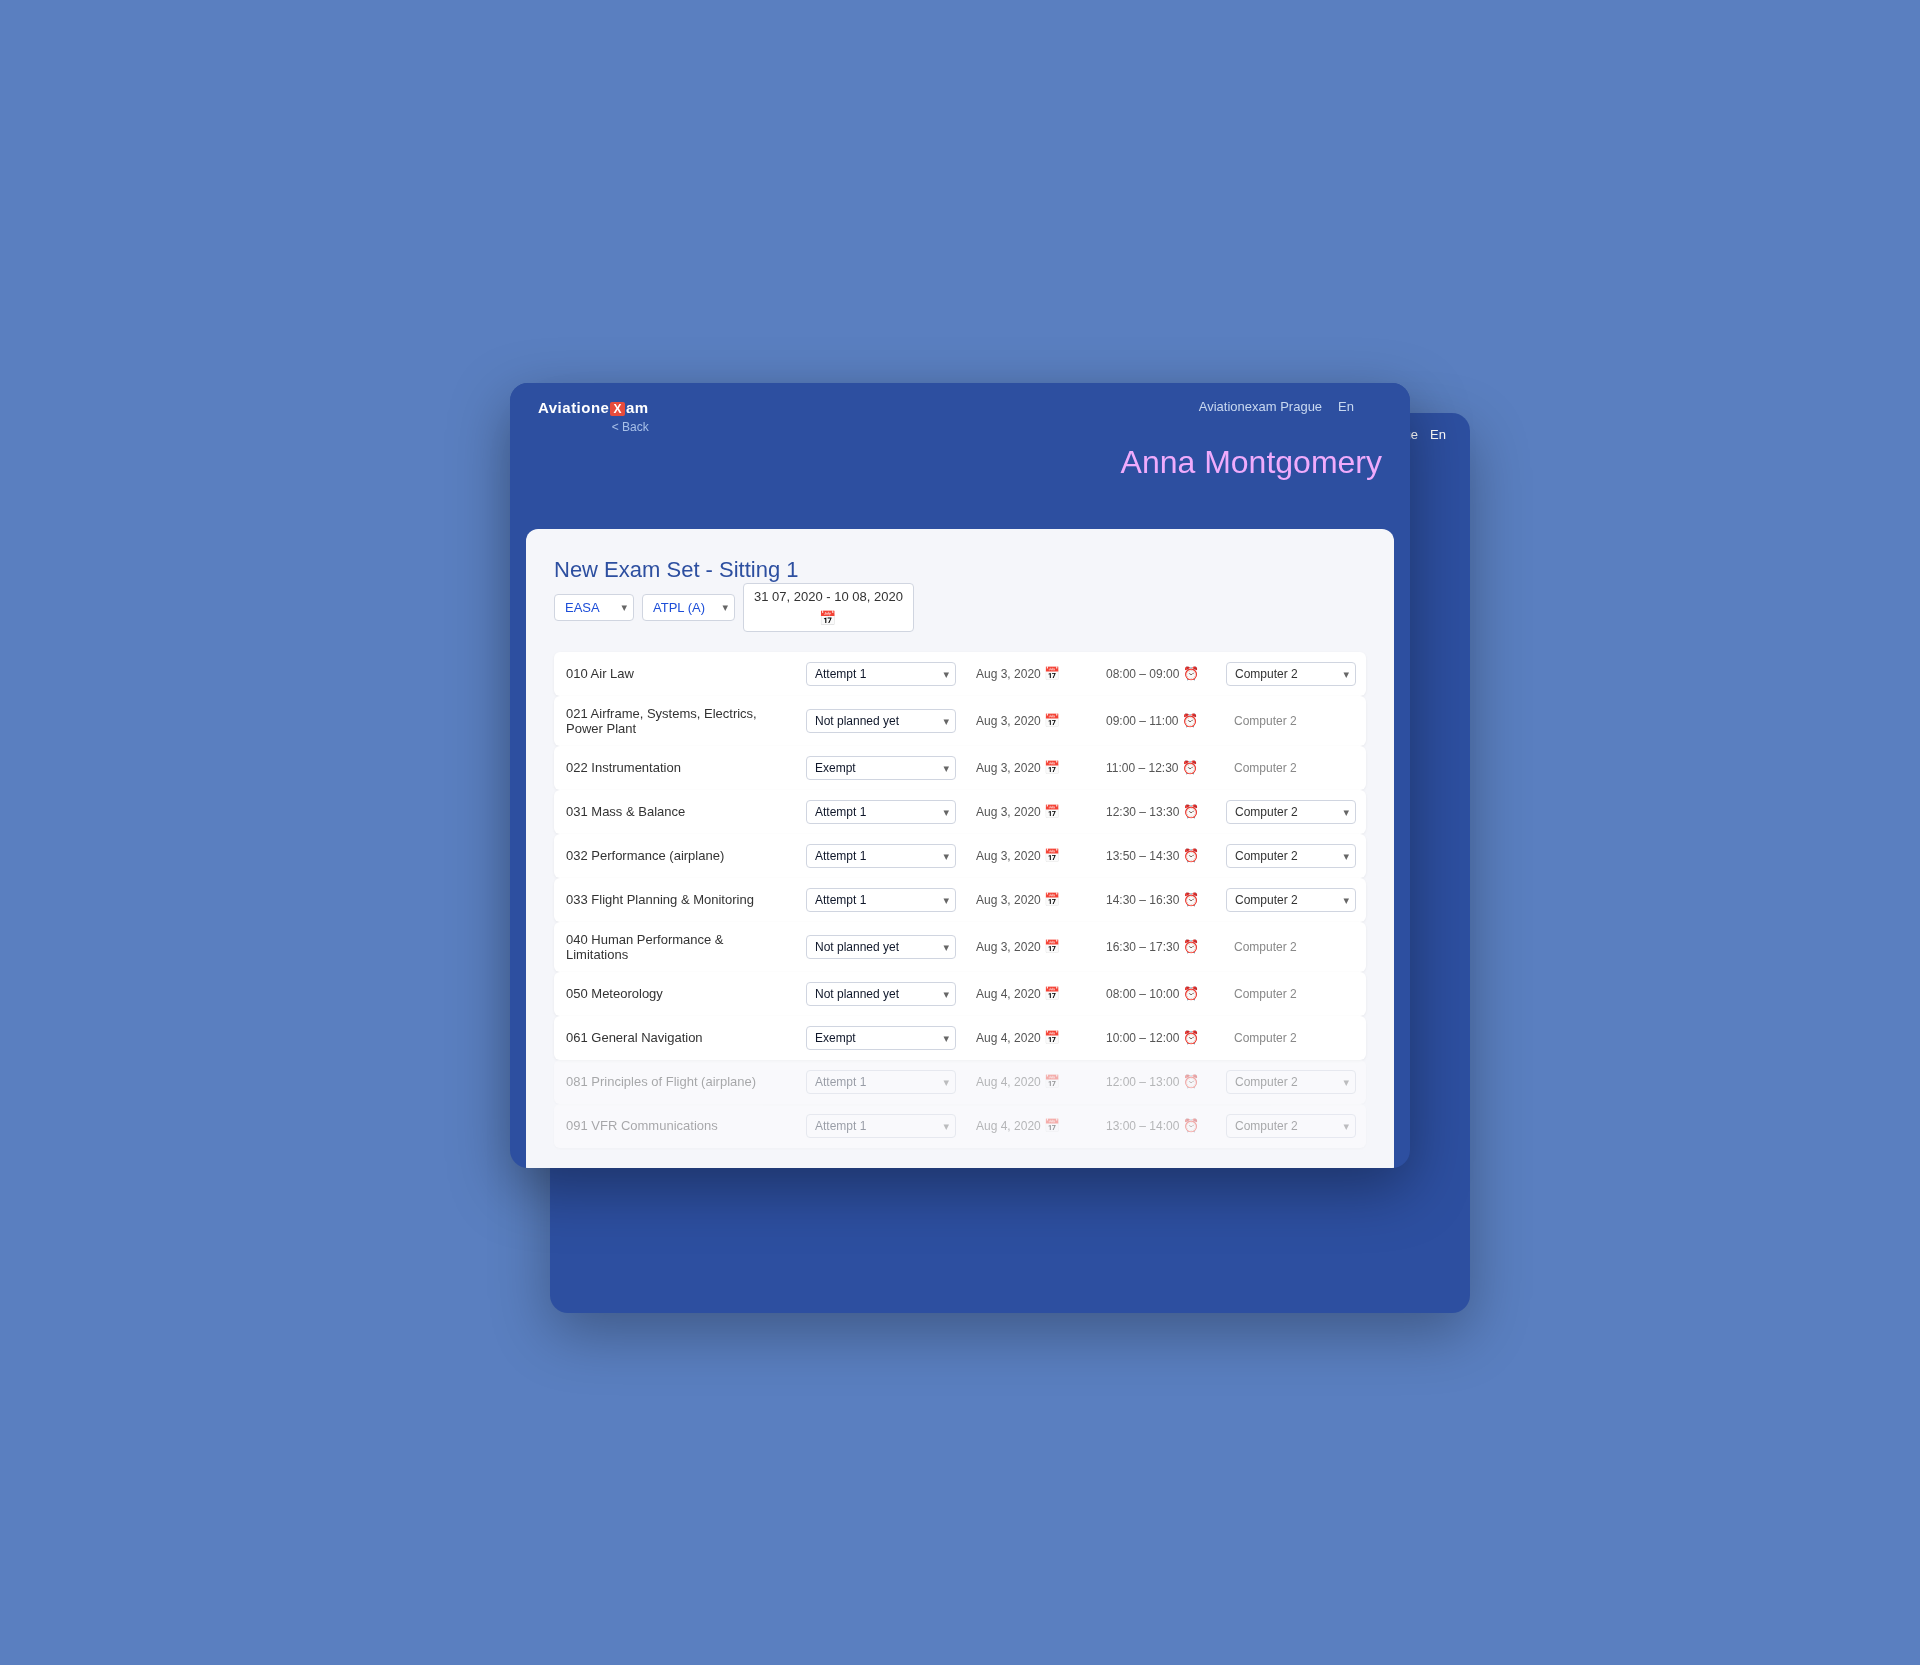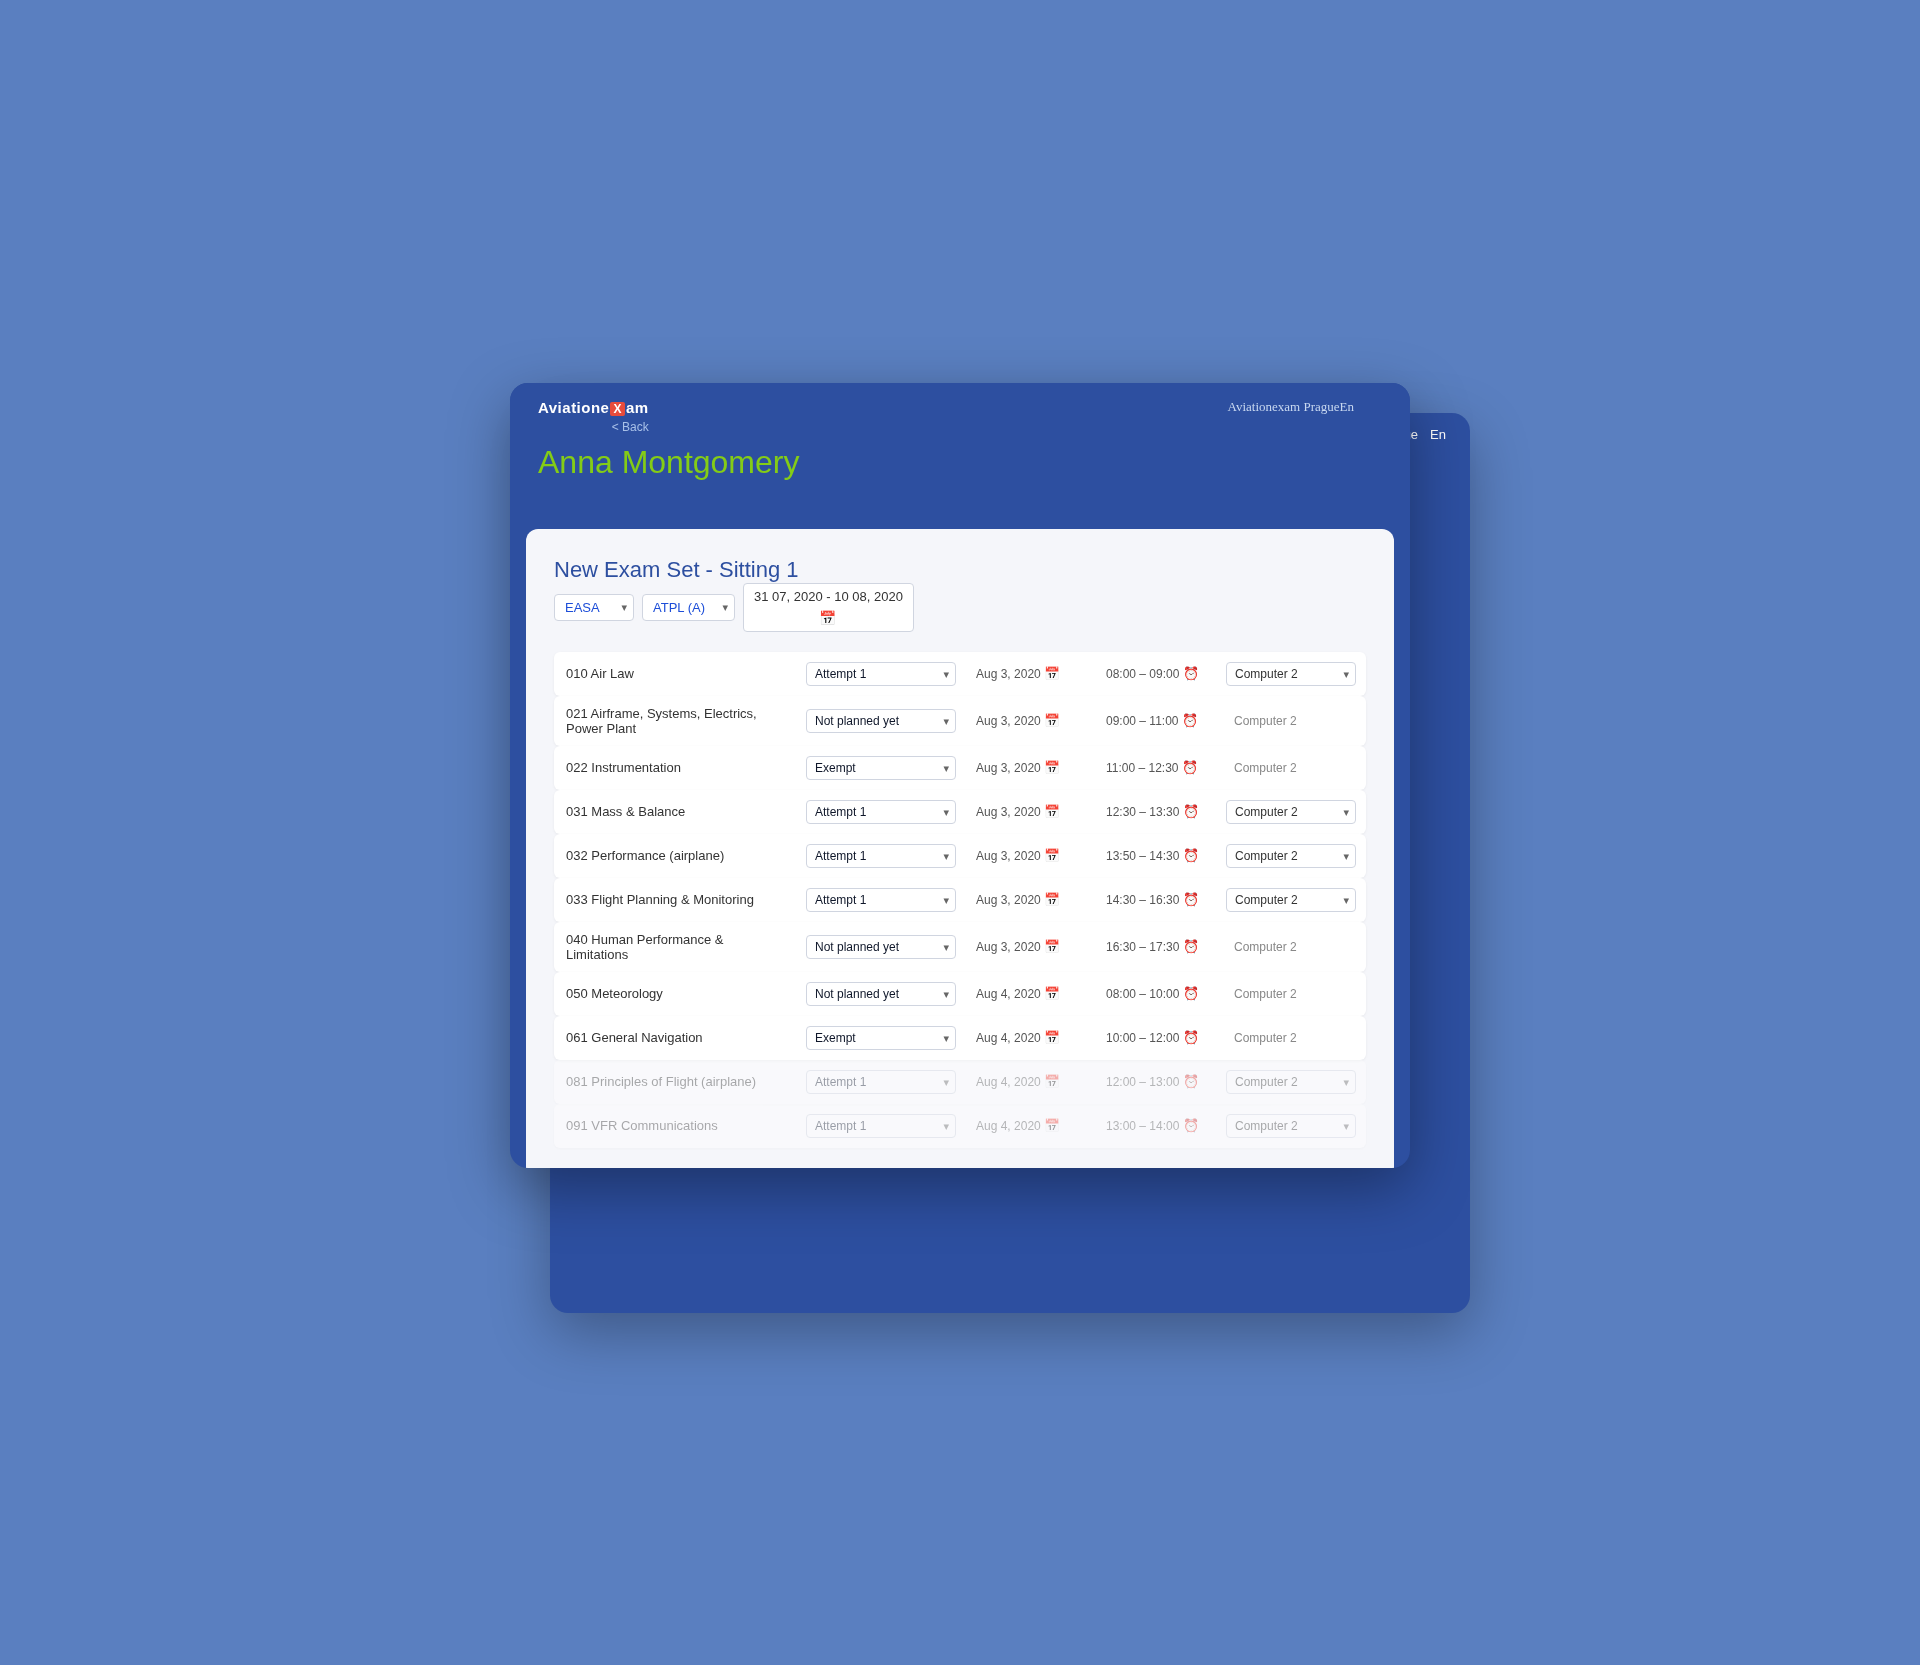--- a/index.html
+++ b/index.html
@@ -82,33 +82,33 @@
     .card-header .back-link {
       font-size: 12px;
       color: #a8c0e8;
       cursor: pointer;
     }
 
     .top-nav {
       display: flex;
       justify-content: flex-end;
       align-items: center;
+      gap: 16px;
       padding: 0 28px 8px;
-      font-family: Liberation Serif, serif;
     }
 
     .top-nav .nav-item {
       font-size: 13px;
       color: #c8d8f0;
       cursor: pointer;
     }
 
     .page-title {
-      text-align: left;
-      color: #84cc16;
+      text-align: right;
+      color: #f0abfc;
       font-size: 32px;
       font-weight: 300;
       padding: 10px 0 28px;
     }
 
     
     .content-area {
       background: #f5f6fa;
       border-radius: 12px 12px 0 0;
       margin: 0 16px;

